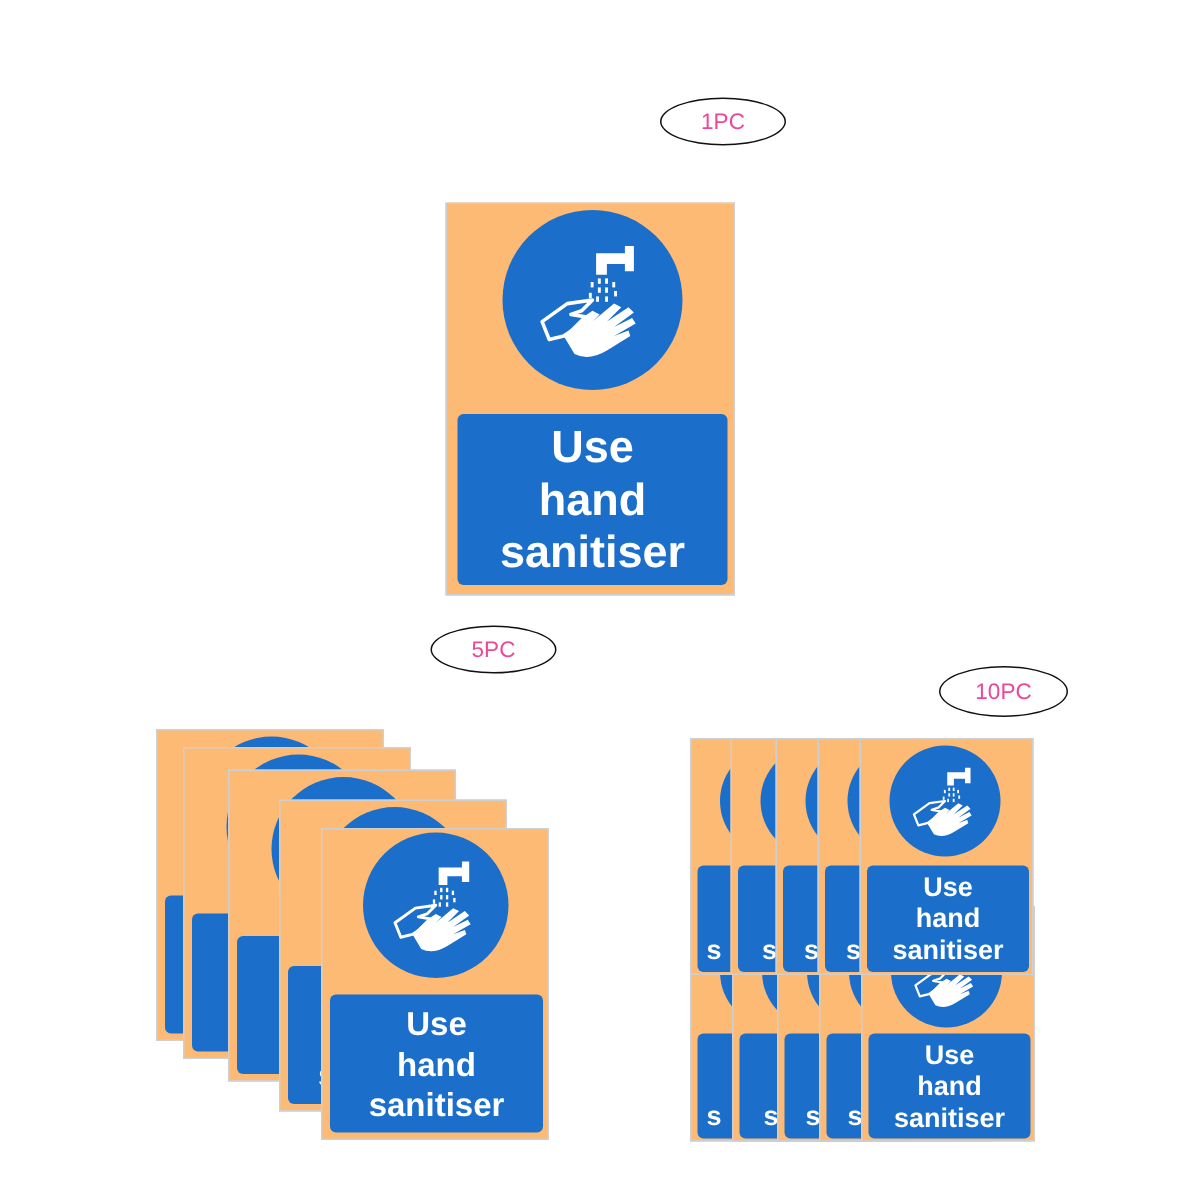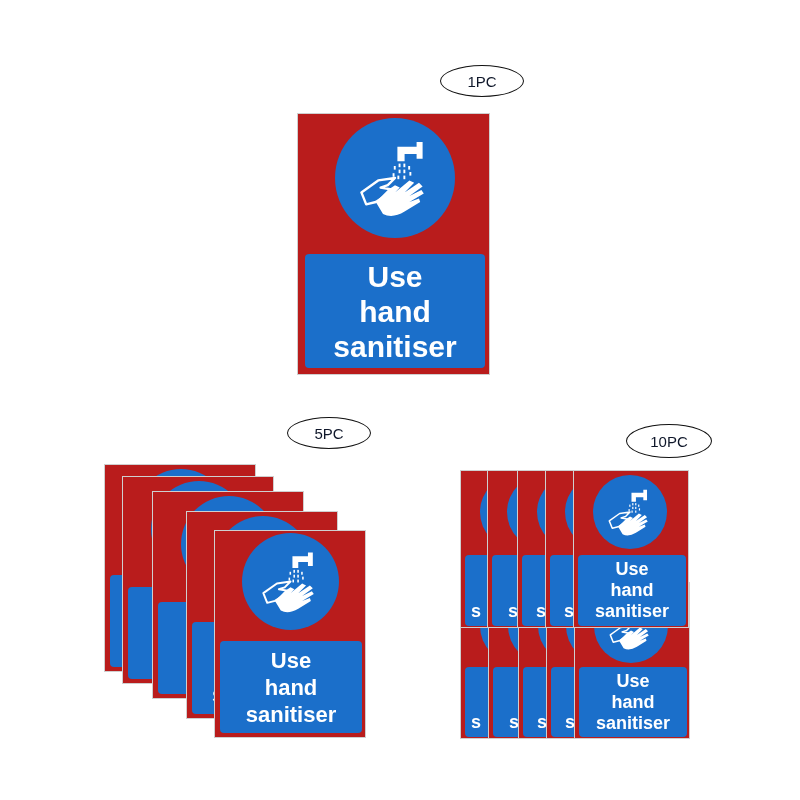--- a/index.html
+++ b/index.html
@@ -1,21 +1,21 @@
 <!DOCTYPE html>
 <html><head>
 <meta charset="utf-8">
 <style>
   html, body { margin:0; padding:0; }
   body { width:800px; height:800px; background:#ffffff; position:relative; overflow:hidden;
          font-family:"Liberation Sans", sans-serif; }
   .badge { position:absolute; border:1.5px solid #111; border-radius:50%; background:#fff;
-           display:flex; align-items:center; justify-content:center; color:#0f172a;
+           display:flex; align-items:center; justify-content:center; color:#ec4899;
            font-family:"Liberation Sans", sans-serif; font-size:15px; }
-  .sign { position:absolute; background:#b91c1c; border:1px solid #cfcfcf; box-sizing:border-box; overflow:hidden; }
+  .sign { position:absolute; background:#fdba74; border:1px solid #cfcfcf; box-sizing:border-box; overflow:hidden;margin-top:22px; }
   .sign .circle { position:absolute; border-radius:50%; background:#1b6fca; }
   .sign .circle svg { position:absolute; left:0; top:0; width:100%; height:100%; }
   .sign .box { position:absolute; background:#1b6fca; border-radius:4px; color:#fff;
                display:flex; flex-direction:column; align-items:center; justify-content:center;
                font-weight:bold; text-align:center; }
   .sign .box span { display:block; }
 </style>
 </head>
 <body>
 
@@ -40,21 +40,21 @@
 
       <path d="M22 62 L36 52 L50 50 L44 56 L38 58 L50 60 L40 66 L34 70 L26 72 Z" fill="none" stroke="#fff" stroke-width="2" stroke-linejoin="round"></path>
 
       <path d="M34 70 L44 60 L50 56 L54 58 L50 62 L62 52 L66 54 L58 62 L70 54 L73 57 L62 65 L72 60 L74 63 L62 70 L70 67 L71 70 L58 78 Q48 84 40 80 Z" fill="#fff"></path>
     </g>
   </defs>
 </svg>
 
 <div class="badge" style="left:440px;top:65px;width:82px;height:30px;">1PC</div>
 <div class="badge" style="left:287px;top:417px;width:82px;height:30px;">5PC</div>
-<div class="badge" style="left:626px;top:424px;width:84px;height:32px;">10PC</div>
+<div class="badge" style="left:626px;top:444px;width:84px;height:32px;">10PC</div>
 
 <div class="sign" style="left:297px;top:113px;width:193px;height:262px;">
   <div class="circle" style="left:37px;top:4px;width:120px;height:120px;">
     <svg viewBox="0 0 100 100">
         <use href="#handwash"></use>
       </svg>
   </div>
   <div class="box" style="left:7px;top:140px;width:180px;height:114px;font-size:30px;line-height:35px;">
     <span>Use</span>
     <span>hand</span>

